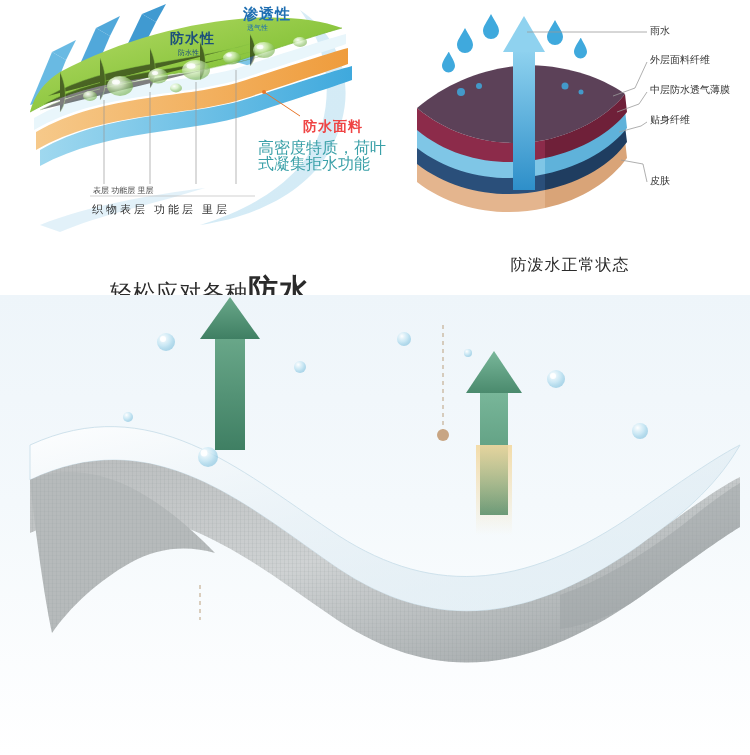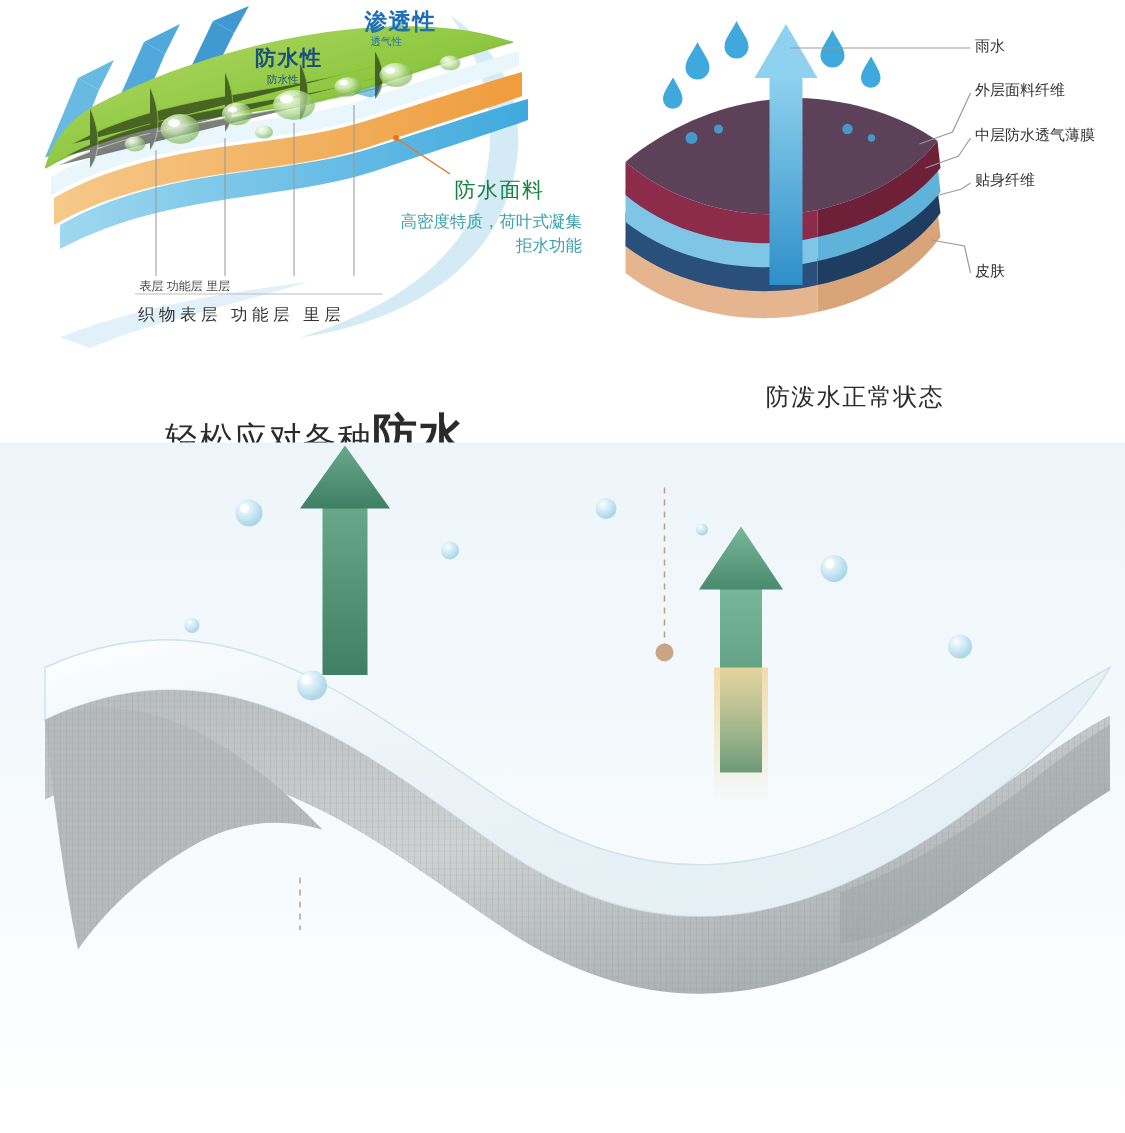--- a/index.html
+++ b/index.html
@@ -32,24 +32,24 @@
   .lbl-top-permeable{
     left:243px;top:5px;font-size:15px;color:#1f6fb2;font-weight:bold;letter-spacing:1px;
   }
   .lbl-top-sub{left:247px;top:23px;font-size:7px;color:#1f6fb2;}
   .lbl-waterproof{left:170px;top:30px;font-size:14px;color:#1c4f7c;font-weight:bold;letter-spacing:1px;}
   .lbl-waterproof-sub{left:178px;top:48px;font-size:7px;color:#1c4f7c;}
   .lbl-bottom-row{left:93px;top:185px;font-size:8px;color:#444;letter-spacing:0px;}
   .lbl-bottom-row2{left:92px;top:202px;font-size:11px;color:#333;letter-spacing:3px;}
 
   .orange-title{
-    position:absolute;left:303px;top:118px;font-size:14px;font-weight:normal;color:#15803d;letter-spacing:1px;
+    position:absolute;left:303px;top:118px;font-size:14px;font-weight:bold;color:#ef4444;letter-spacing:1px;
   }
   .orange-body{
-    position:absolute;left:258px;top:140px;font-size:11px;color:#3aa0a8;line-height:16px;width:130px;text-align:right;
+    position:absolute;left:258px;top:140px;font-size:16px;color:#3aa0a8;line-height:16px;width:130px;
   }
 
   
   .rlbl{position:absolute;font-size:10px;color:#333;white-space:nowrap;}
 
   
   .bottom{position:absolute;left:0;top:295px;width:750px;height:460px;
           background:linear-gradient(180deg,#eef5fa 0%,#f4f9fc 45%,#ffffff 100%);}
   svg{display:block;}
 </style>

